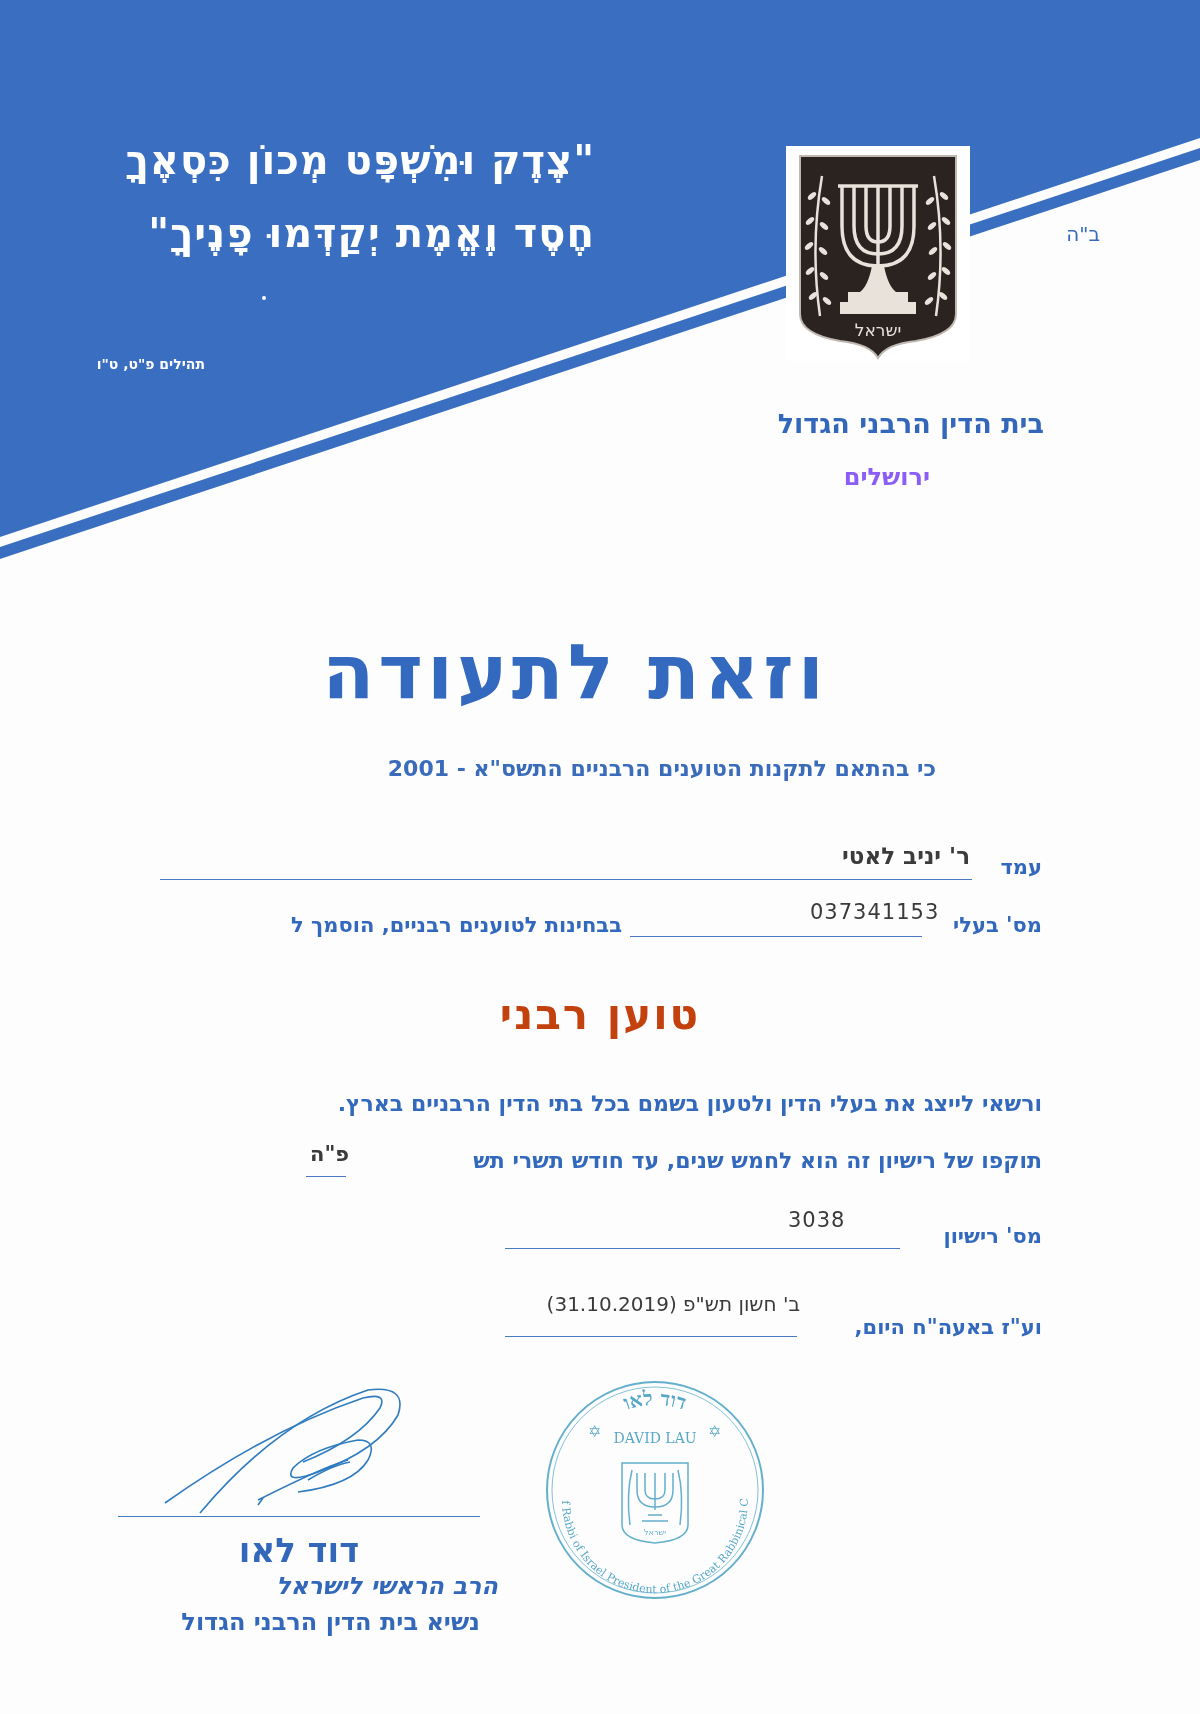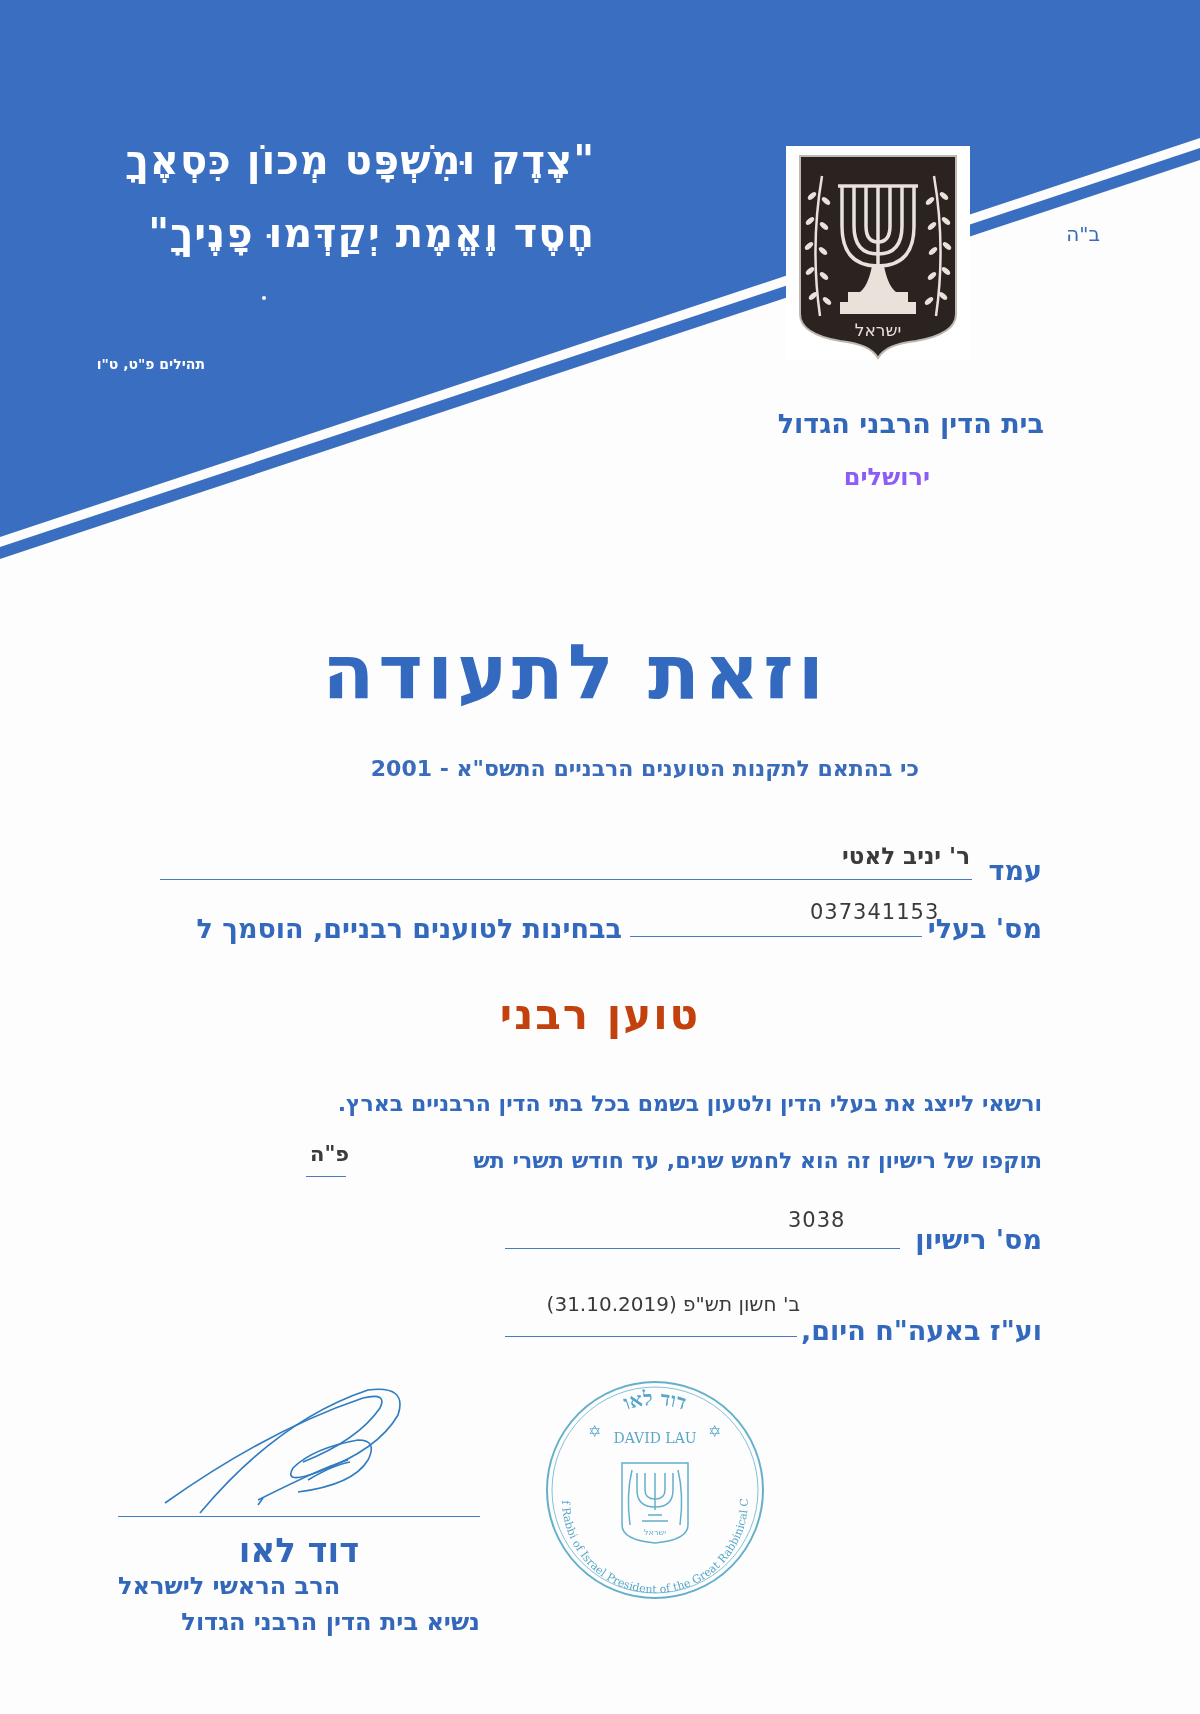--- a/index.html
+++ b/index.html
@@ -24,21 +24,21 @@
       background: #ffffff;
     }
     .bh { font-size: 20px; color: #3a6bb8; }
 
     .court-name { font-size: 27px; font-weight: bold; color: #3267ba; }
     .court-city { font-size: 24px; font-weight: bold; color: #8b5cf6; }
 
     .title { font-size: 76px; font-weight: bold; color: #3369bf; letter-spacing: 4px; }
     .subtitle { font-size: 22px; font-weight: bold; color: #3a6cbb; }
 
-    .label { font-size: 27px; font-weight: bold; color: #3369bd; }
+    .label { font-size: 21px; font-weight: bold; color: #3369bd; }
     .fill-dark { color: #3a3a3a; }
     .fill-name { font-size: 23px; font-weight: bold; color: #3b3b3b; }
     .fill-num { font-family: "DejaVu Sans", sans-serif; font-size: 21px; color: #3a3a3a; letter-spacing: 1px; }
     .uline { position: absolute; height: 1px; background: #4a78c2; }
 
     .role { font-size: 42px; font-weight: bold; color: #c2410c; letter-spacing: 2px; }
     .para { font-size: 22px; font-weight: bold; color: #3369bd; }
 
     .sig-name { font-size: 34px; font-weight: bold; color: #3267ba; }
     .sig-title { font-size: 24px; font-weight: bold; color: #3267ba; }
@@ -100,21 +100,21 @@
     <text x="92" y="190" text-anchor="middle" font-family="DejaVu Sans, sans-serif" font-size="17" fill="#e8e2da" direction="rtl">ישראל</text>
   </svg>
 </div>
 
 <div class="abs rtl bh" style="top:222px; right:100px;">ב"ה</div>
 
 <div class="abs rtl court-name" style="top:408px; right:156px;">בית הדין הרבני הגדול</div>
 <div class="abs rtl court-city" style="top:463px; right:270px;">ירושלים</div>
 
 <div class="abs rtl title" style="top:628px; left:5px; width:1140px; text-align:center;">וזאת לתעודה</div>
-<div class="abs rtl subtitle" style="top:756px; right:281px;">כי בהתאם לתקנות הטוענים הרבניים התשס"א - 2001</div>
+<div class="abs rtl subtitle" style="top:756px; right:264px;">כי בהתאם לתקנות הטוענים הרבניים התשס"א - 2001</div>
 
 <div class="abs rtl label" style="top:855px; right:158px;">עמד</div>
 <div class="abs rtl fill-name" style="top:843px; right:230px;">ר'  יניב לאטי</div>
 <div class="uline" style="left:160px; top:879px; width:812px;"></div>
 
 <div class="abs rtl label" style="top:913px; right:158px;">מס' בעלי</div>
 <div class="abs fill-num" style="top:900px; left:762px;margin-left:48px;">037341153</div>
 <div class="uline" style="left:630px; top:936px; width:292px;"></div>
 <div class="abs rtl label" style="top:913px; right:578px;">בבחינות לטוענים רבניים, הוסמך ל</div>
 
@@ -137,21 +137,21 @@
   <g fill="none" stroke="#2f7cc0" stroke-width="1.6">
     <path d="M47,123 Q150,50 245,18 Q270,12 262,28 Q240,60 185,82"></path>
     <path d="M82,133 Q160,40 250,10 Q290,5 280,35 Q260,70 200,92 Q165,105 175,88 Q195,68 240,60 Q260,60 250,80 Q235,105 180,112"></path>
     <path d="M140,120 Q210,85 230,80"></path>
     <path d="M190,100 Q215,85 232,82"></path>
     <path d="M145,118 L140,125"></path>
   </g>
 </svg>
 <div class="uline" style="left:118px; top:1516px; width:362px; background:#3d7dc4;"></div>
 <div class="abs rtl sig-name" style="top:1530px; left:118px; width:362px; text-align:center;">דוד לאו</div>
-<div class="abs rtl sig-title" style="top:1572px; left:118px; width:362px; text-align:left;">הרב הראשי לישראל</div>
+<div class="abs rtl sig-title" style="top:1572px; left:136px; width:362px; text-align:right;font-style:italic;">הרב הראשי לישראל</div>
 <div class="abs rtl sig-title" style="top:1608px; left:118px; width:362px; text-align:right;">נשיא בית הדין הרבני הגדול</div>
 
 <svg class="abs" style="left:540px; top:1375px; opacity:0.85;" width="230" height="230" viewBox="0 0 230 230">
   <defs>
     <path id="ringTop" d="M30,115 A85,85 0 0 1 200,115"></path>
     <path id="ringBottom" d="M22,125 A93,93 0 0 0 208,125"></path>
   </defs>
   <circle cx="115" cy="115" r="108" fill="none" stroke="#4aa3c4" stroke-width="2"></circle>
   <circle cx="115" cy="115" r="103" fill="none" stroke="#4aa3c4" stroke-width="0.8"></circle>
   <text font-family="DejaVu Serif, serif" font-size="20" fill="#3a98bf" font-weight="bold" text-anchor="middle">

